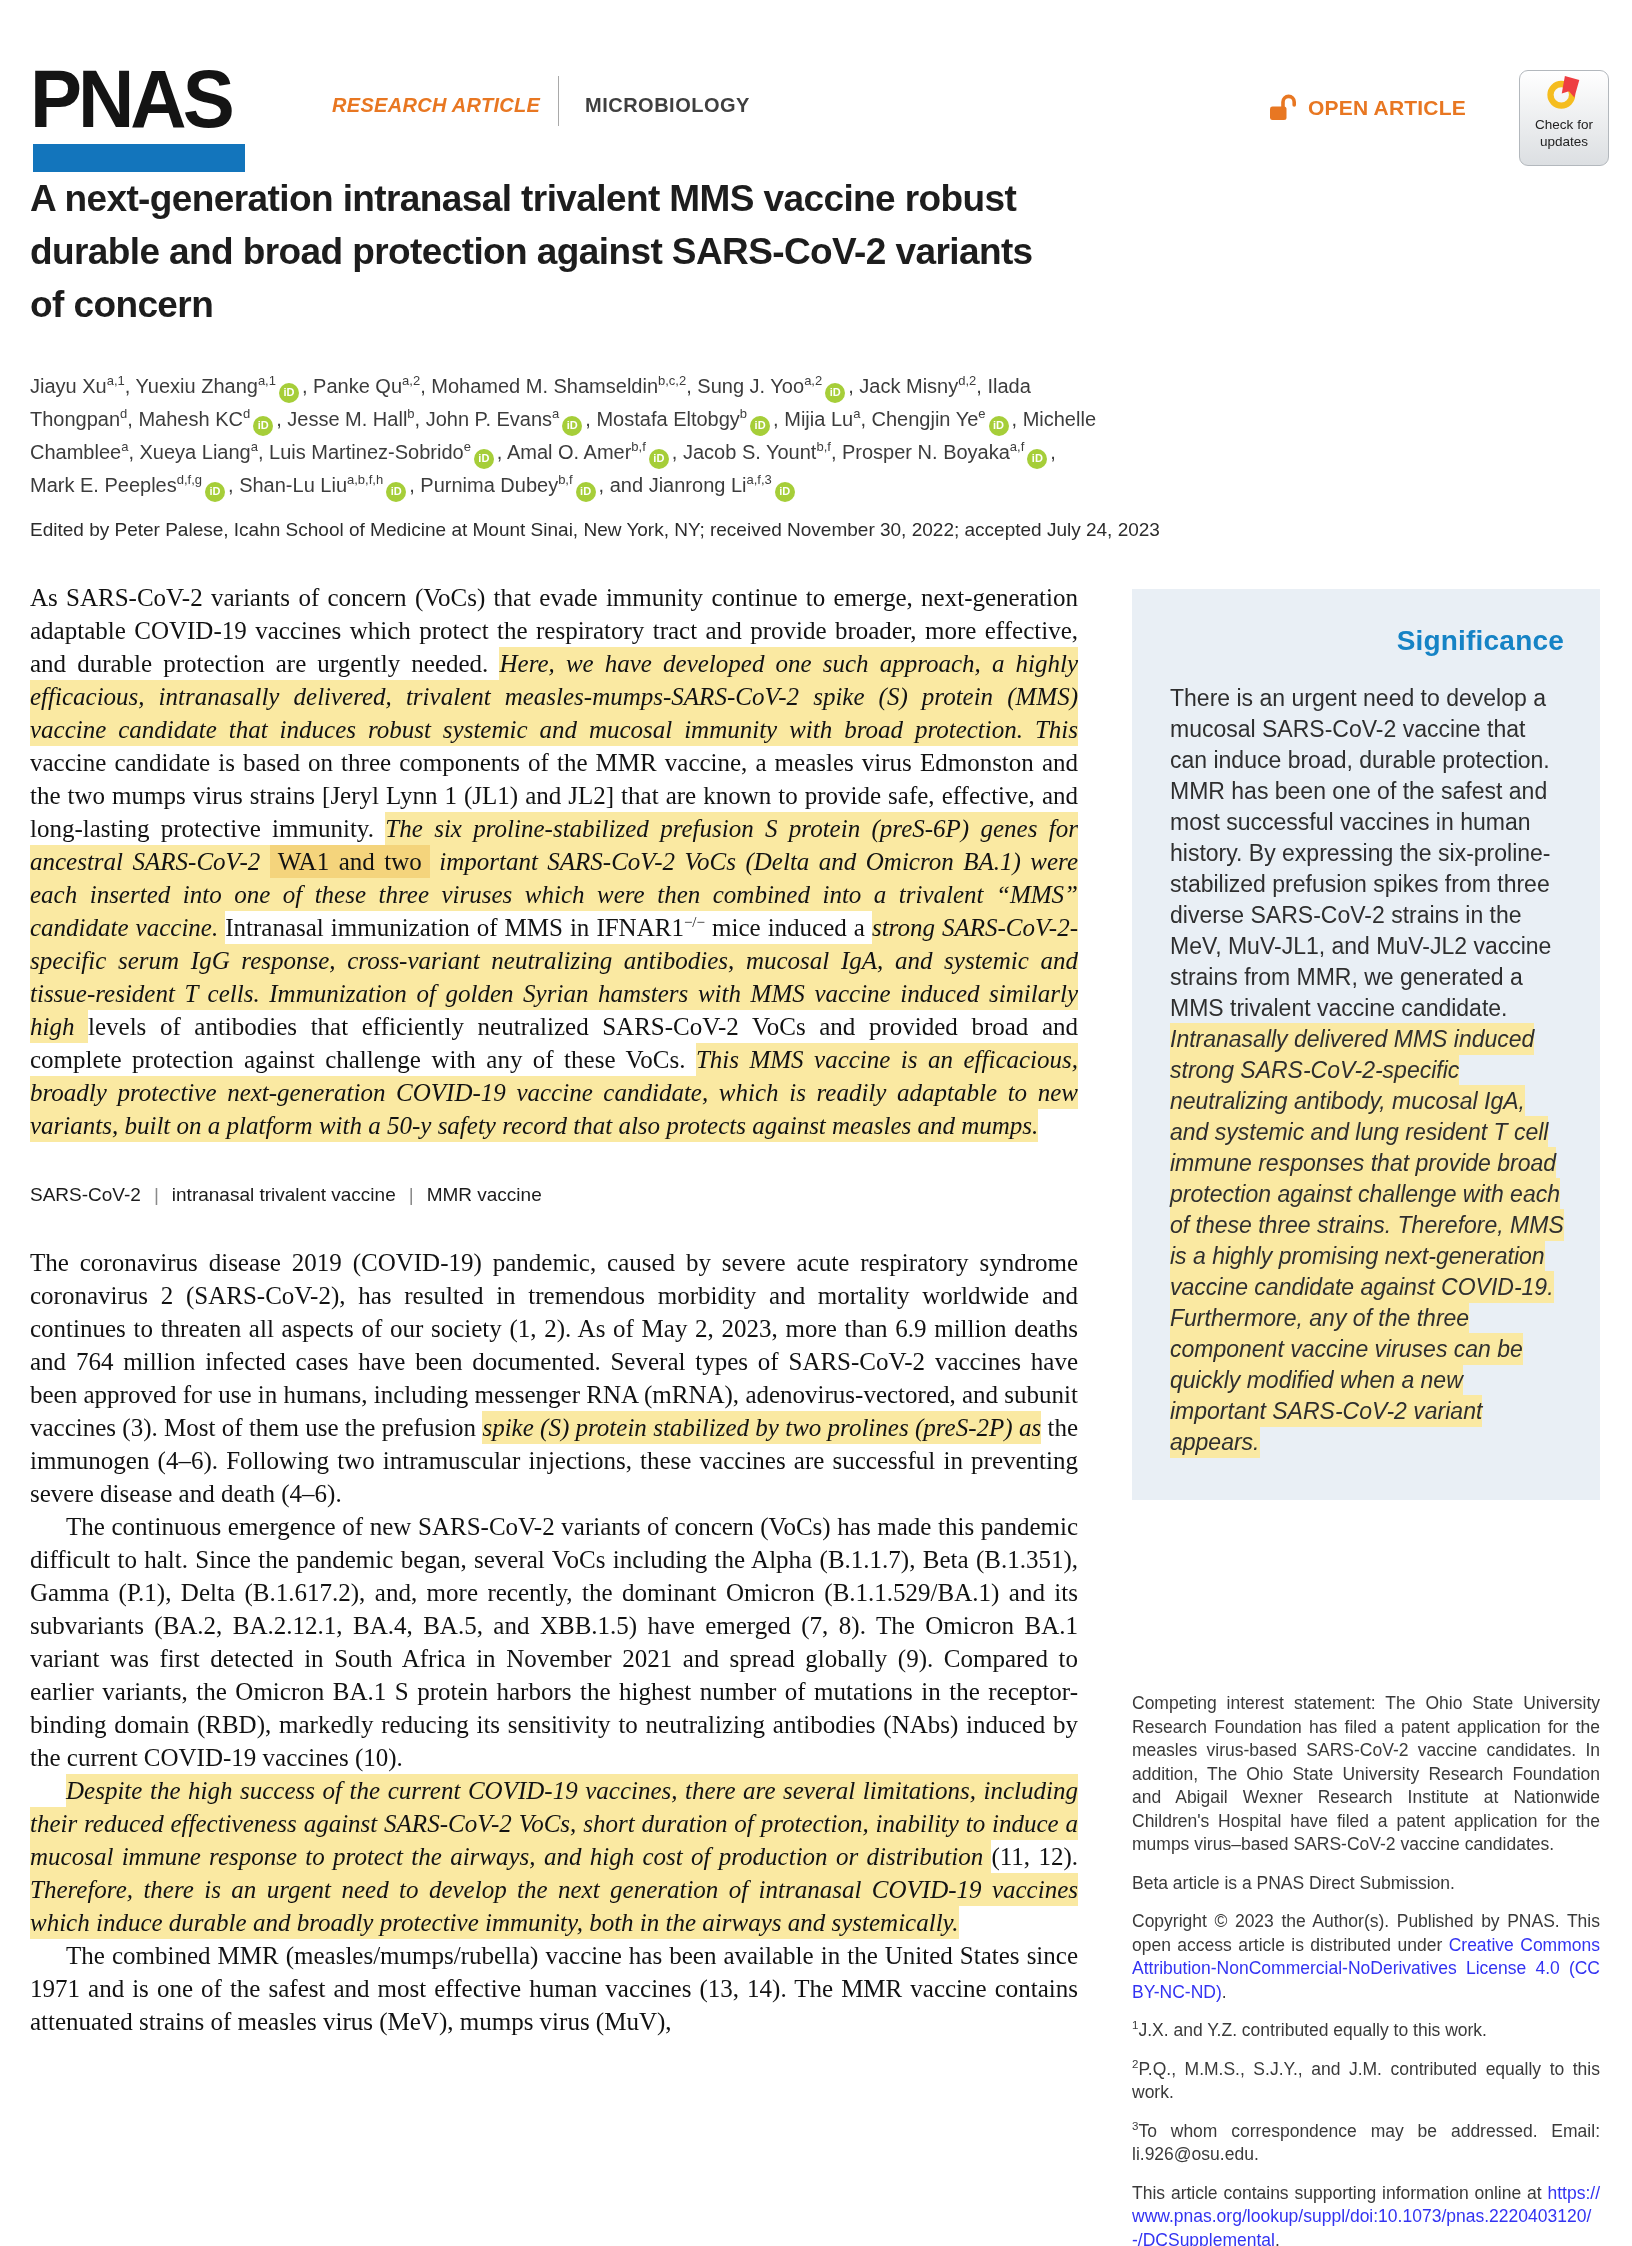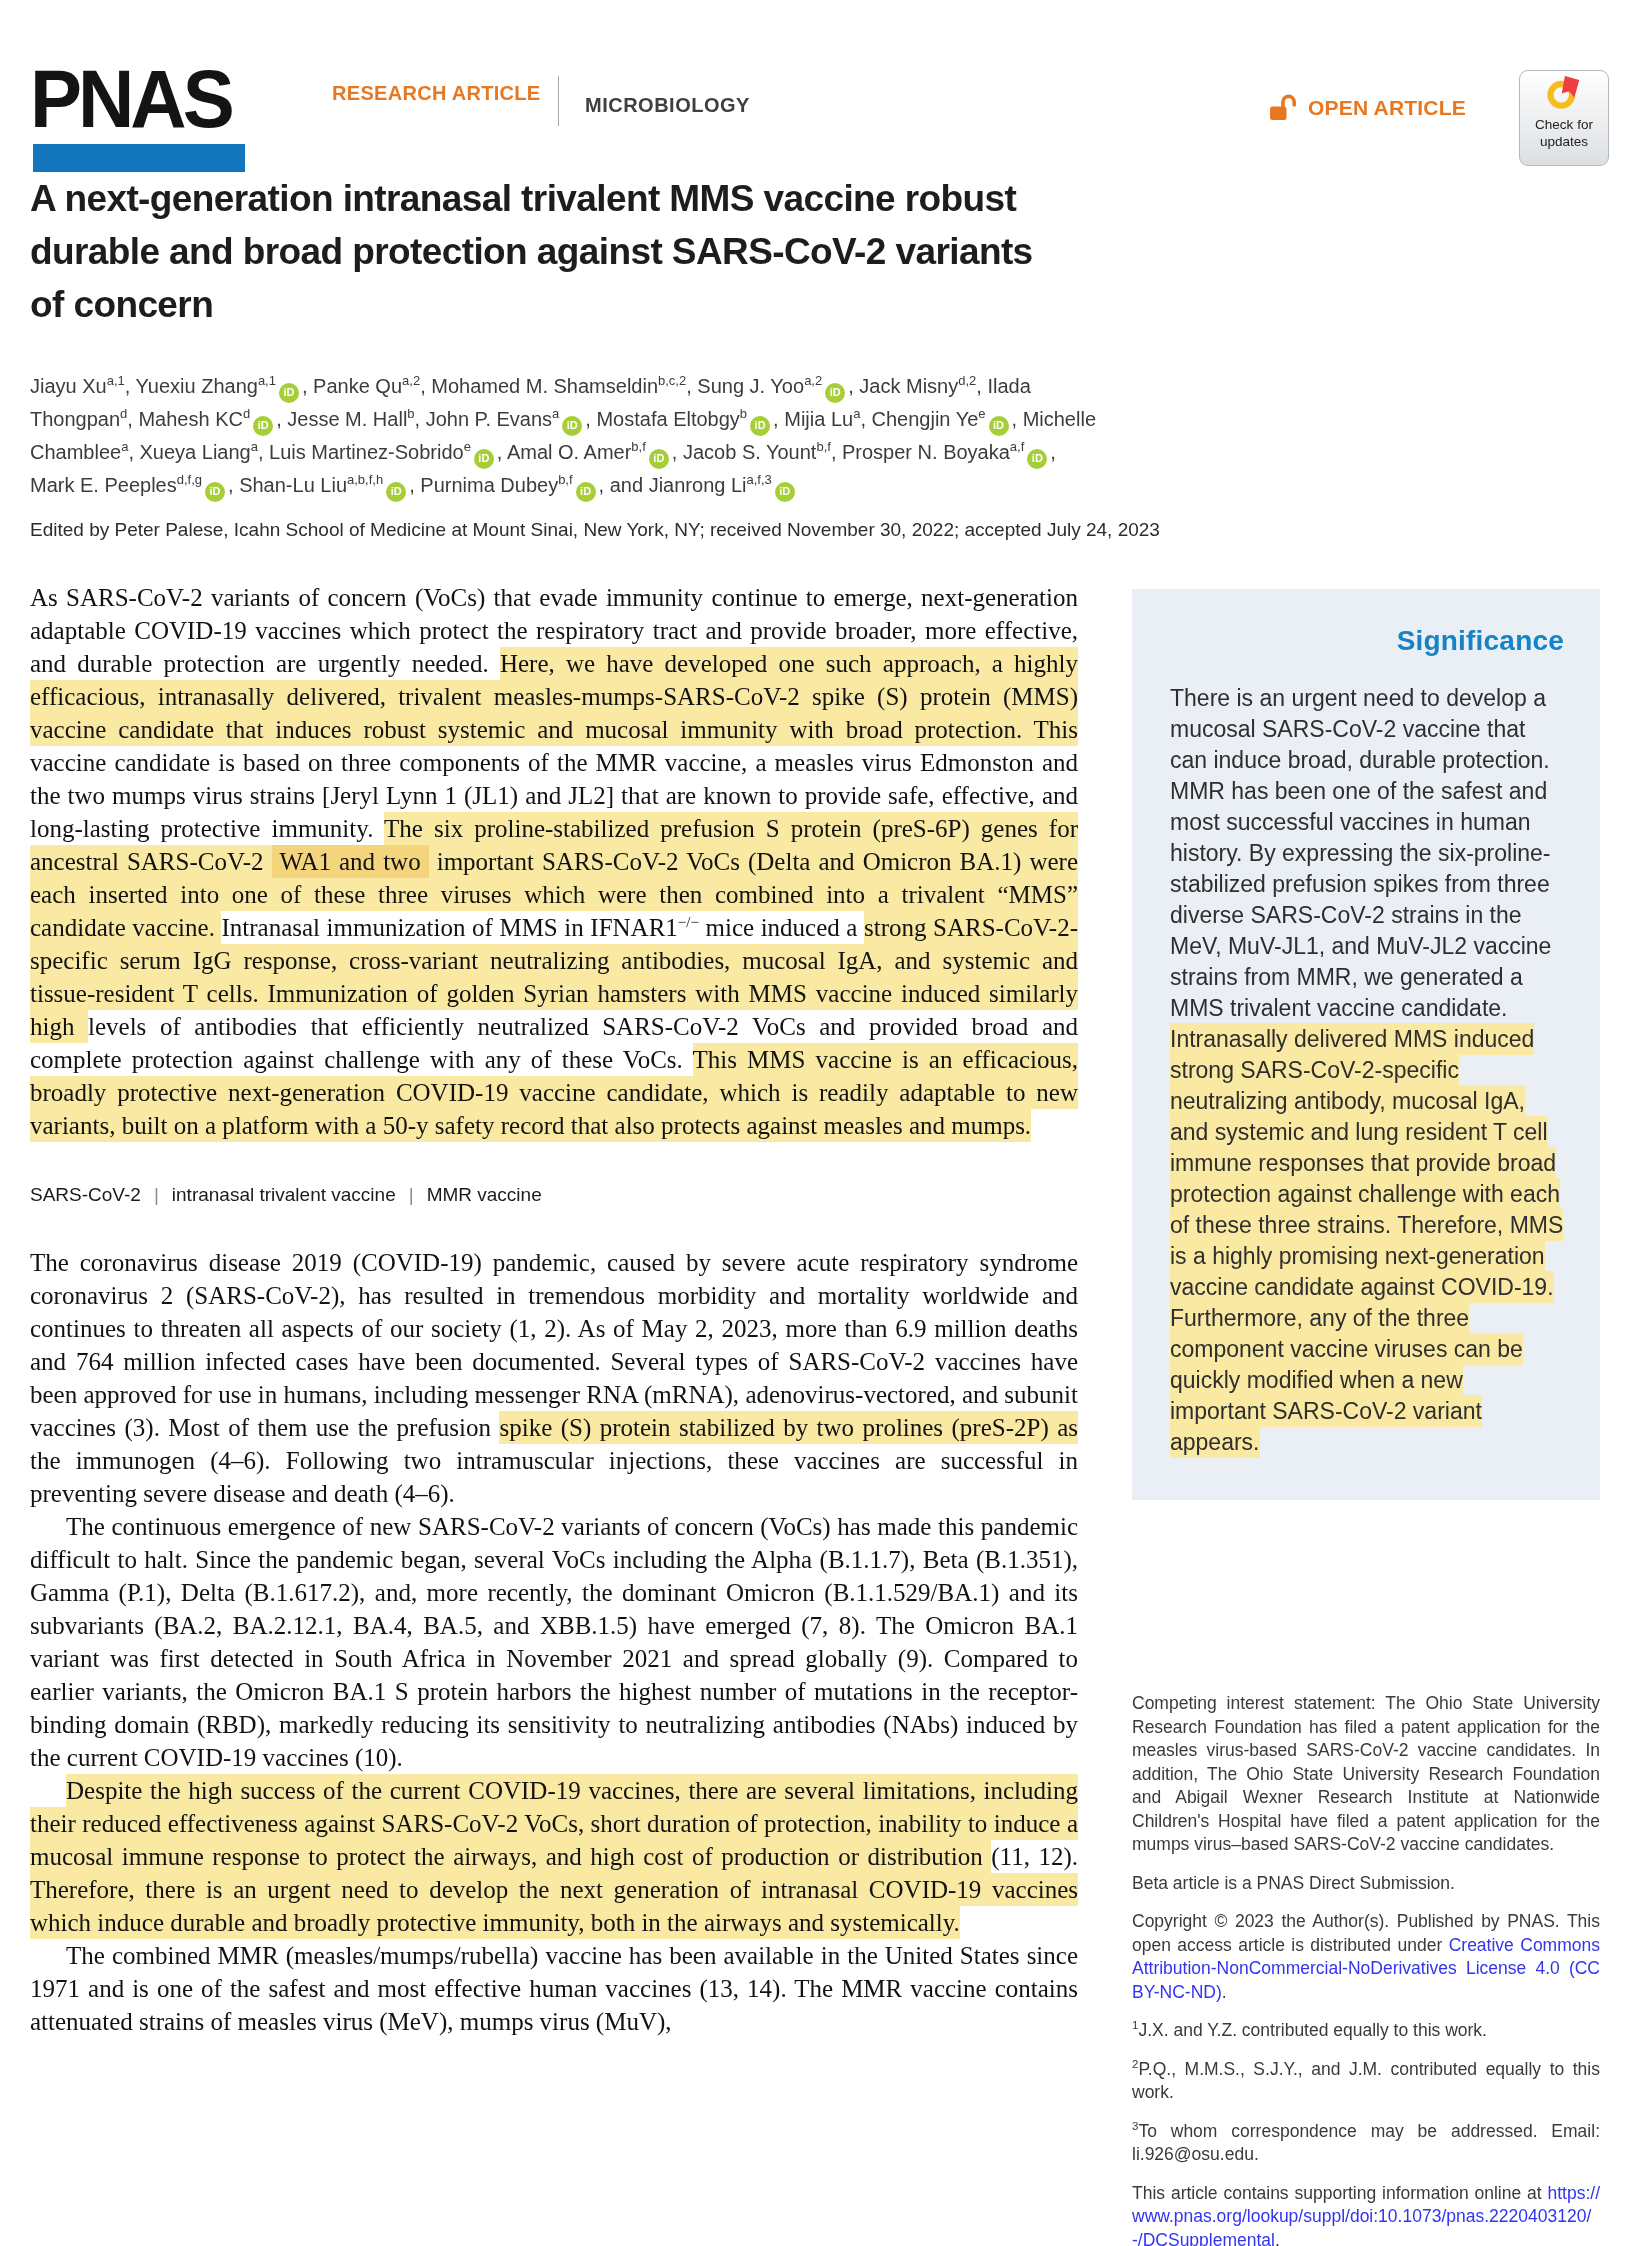--- a/index.html
+++ b/index.html
@@ -3,38 +3,38 @@
 <meta charset="utf-8">
 <style>
   html,body{margin:0;padding:0;background:#ffffff;}
   .page{
     position:relative;width:1612px;height:2246px;background:#fff;overflow:hidden;
     font-family:"Liberation Sans",sans-serif;color:#1a1a1a;margin-top:32px;
   }
   
   .logo{position:absolute;left:30px;top:20px;font-size:78px;font-weight:900;letter-spacing:-4px;color:#141414;transform:scaleY(1.04);transform-origin:top left;}
   .logo-bar{position:absolute;left:33px;top:112px;width:212px;height:28px;background:var(--pnas-blue,#1375bc);}
-  .tag-research{position:absolute;left:332px;top:50px;font-size:20px;font-weight:700;letter-spacing:.3px;color:var(--orange,#e87722);}
+  .tag-research{position:absolute;left:332px;top:62px;font-size:20px;font-weight:700;letter-spacing:.3px;color:var(--orange,#e87722);font-style:italic;}
   .tag-divider{position:absolute;left:558px;top:44px;width:1px;height:50px;background:#a9a9a9;}
   .tag-section{position:absolute;left:585px;top:62px;font-size:20px;font-weight:700;letter-spacing:.5px;color:#3f3f3f;}
   .open-access{position:absolute;left:1268px;top:62px;display:flex;align-items:center;gap:10px;color:var(--orange,#e87722);font-weight:700;font-size:21px;letter-spacing:.2px;}
   .check-badge{position:absolute;left:1519px;top:38px;width:90px;height:96px;box-sizing:border-box;border:1px solid #b3b8bd;border-radius:9px;background:linear-gradient(#ffffff,#dcdfe2);display:flex;flex-direction:column;align-items:center;padding-top:4px;cursor:pointer;}
   .check-badge .txt{font-size:13.5px;line-height:17px;color:#222;text-align:center;margin-top:5px;}
   
   .title{position:absolute;left:30px;top:140px;font-size:37px;line-height:53px;font-weight:700;letter-spacing:-.6px;color:#1d1d1d;}
   .title div{white-space:nowrap;}
   .authors{position:absolute;left:30px;top:338px;width:1068px;font-size:20px;line-height:33px;color:#3c3c3c;}
   .authors sup{font-size:13px;line-height:0;}
   .orcid{display:inline-flex;width:20px;height:20px;border-radius:50%;background:var(--orcid-green,#a6ce39);color:#fff;font-size:11px;font-weight:700;align-items:center;justify-content:center;margin:0 3px;vertical-align:-3px;cursor:pointer;}
   .edited{position:absolute;left:30px;top:487px;font-size:19px;color:#2c2c2c;}
   
   .left-col{position:absolute;left:30px;top:549px;width:1048px;}
   .abstract,.body-text{font-family:"Liberation Serif",serif;font-size:25px;line-height:33px;text-align:justify;color:#121212;}
   .abstract sup,.body-text sup{font-size:15px;line-height:0;}
-  .hl1{background:var(--highlight,#fae9a2);padding:3px 0;-webkit-box-decoration-break:clone;box-decoration-break:clone;}
+  .hl1{background:var(--highlight,#fae9a2);padding:3px 0;-webkit-box-decoration-break:clone;box-decoration-break:clone;font-style:italic;}
   .hl2{background:var(--highlight-dark,#f4d47c);padding:3px 8px;-webkit-box-decoration-break:clone;box-decoration-break:clone;}
   .keywords{margin-top:42px;font-size:19px;color:#1b1b1b;font-family:"Liberation Sans",sans-serif;}
   .kw-sep{color:#8a8a8a;margin:0 13px;font-weight:400;}
   .body-text{margin-top:40px;}
   .body-text p{margin:0;}
   .body-text p + p{text-indent:36px;}
   
   .sig-box{position:absolute;left:1132px;top:557px;width:468px;box-sizing:border-box;background:var(--sig-bg,#e9eff5);padding:36px 36px 42px 38px;}
   .sig-heading{margin:0 0 26px 0;font-size:28px;font-weight:700;color:var(--sig-heading,#1583c5);letter-spacing:.2px;text-align:right;}
   .sig-body{font-size:23px;line-height:31px;color:#2e2e2e;}

